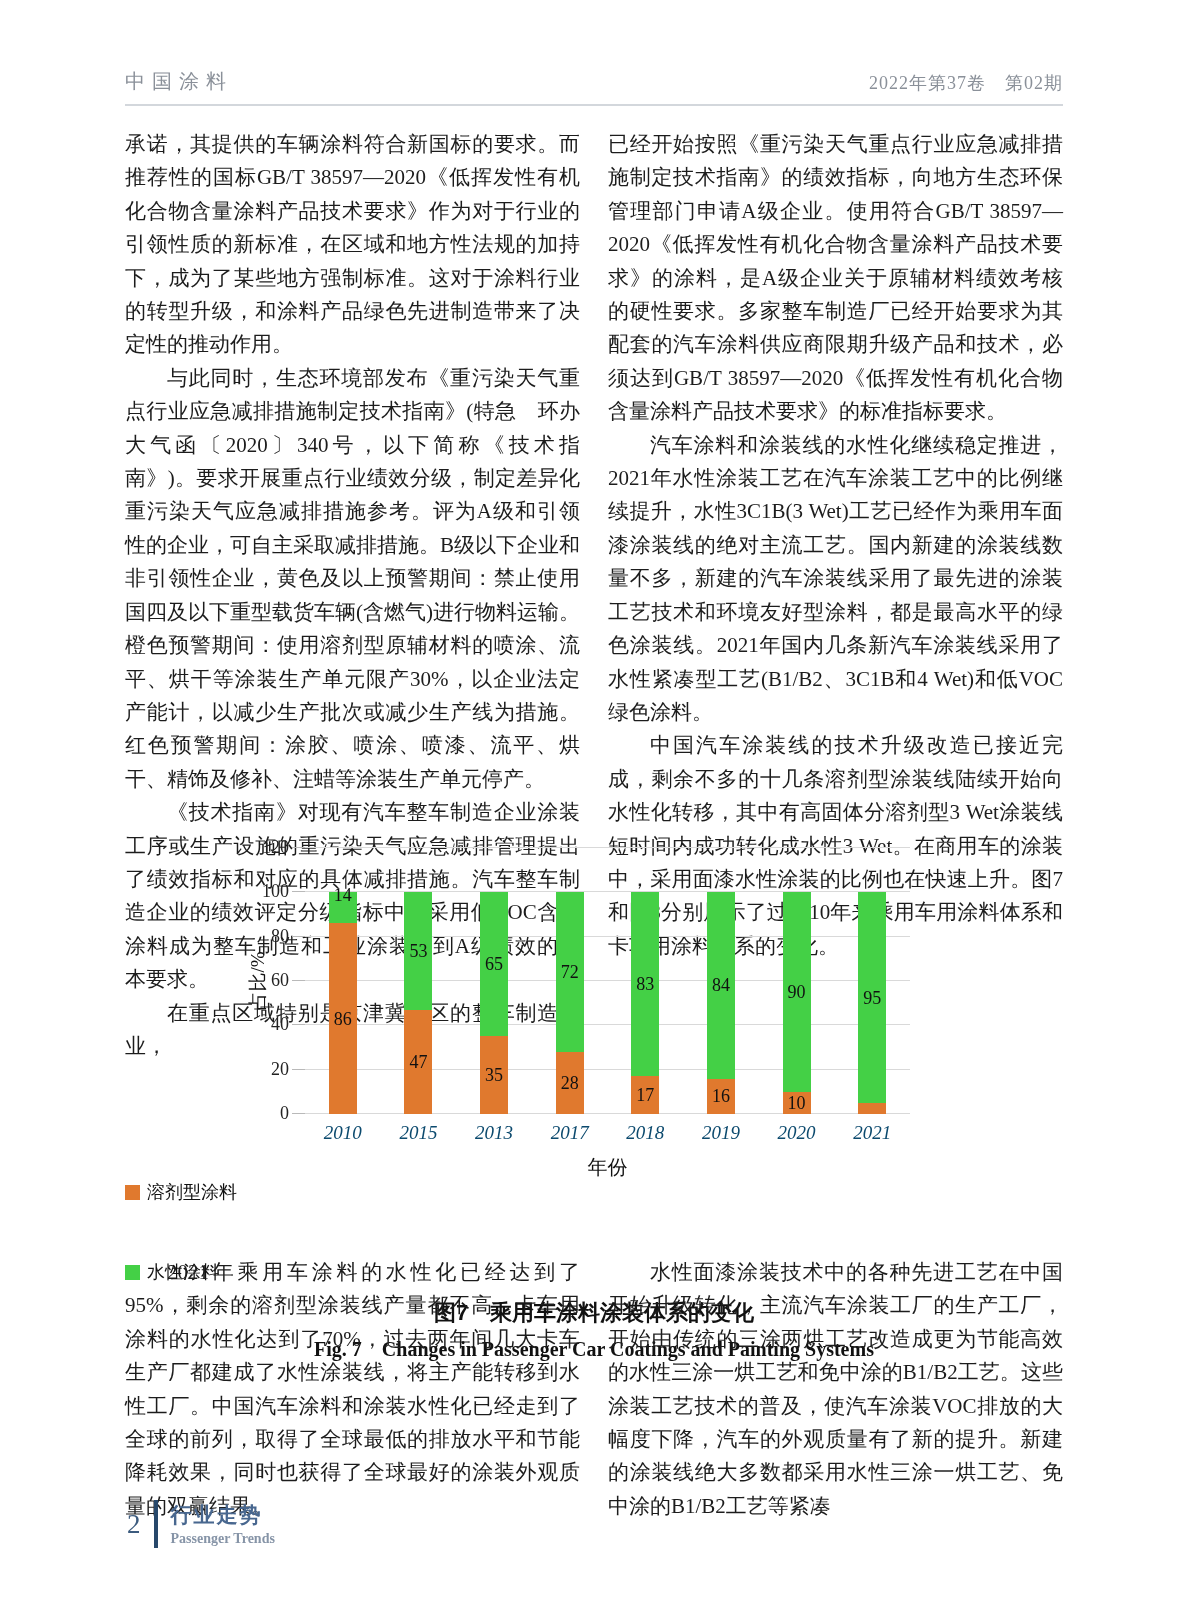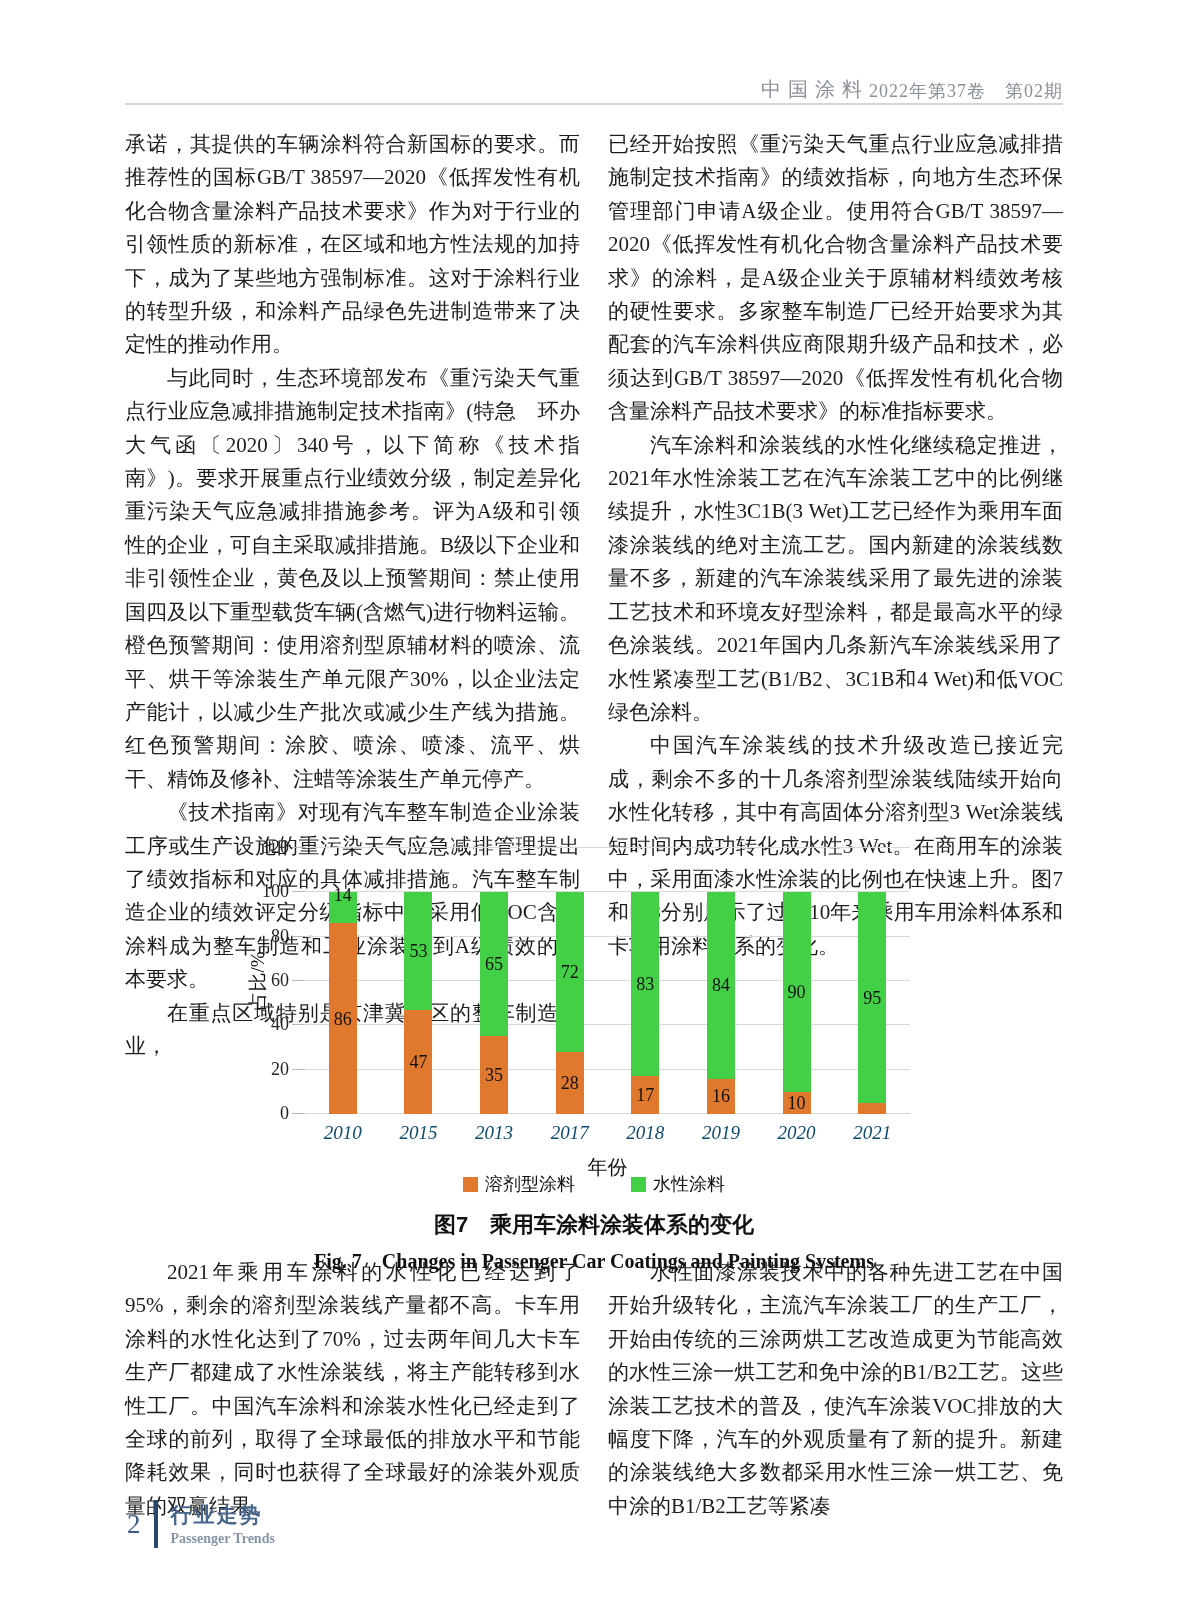--- a/index.html
+++ b/index.html
@@ -9,23 +9,24 @@
     width: 1187px;
     height: 1600px;
     background: #ffffff;
     font-family: "Liberation Serif", "DejaVu Serif", serif;
     color: #1c1c1c;
     overflow: hidden;
   }
   
   .page-header {
     position: absolute;
-    left: 125px; right: 124px; top: 76px;
-    display: flex; justify-content: flex-end; align-items: flex-end;
+    left: 125px; right: 124px; top: 68px;
+    display: flex; justify-content: space-between; align-items: flex-end;
     border-bottom: 2px solid #d3d7dc;
+    padding-bottom: 9px;
     color: #8a9099;
   }
   .journal-title { font-size: 20px; letter-spacing: 7px; }
   .issue-info   { font-size: 18px; letter-spacing: 1px; }
 
   
   .two-col {
     position: absolute;
     left: 125px; width: 938px;
     display: flex; gap: 28px;
@@ -62,23 +63,23 @@
   .x-axis-label {
     position: absolute; left: 180px; width: 605px; top: 318px;
     text-align: center; font-size: 20px; color: #111;
   }
   .y-axis-label {
     position: absolute; left: 133px; top: 145px;
     transform: translate(-50%,-50%) rotate(-90deg);
     font-size: 19px; color: #111; white-space: nowrap;
   }
   .chart-legend {
-    margin-top: 24px;
+    margin-top: 32px;
     display: flex; justify-content: center; gap: 56px;
-    font-size: 18px; color: #111;
+    font-size: 18px; color: #111; flex-direction: column;
   }
   .legend-item { display: flex; align-items: center; gap: 7px; }
   .legend-swatch { width: 15px; height: 15px; display: inline-block; }
   .figure-caption-zh {
     margin-top: 14px; text-align: center;
     font-family: "Liberation Sans", "DejaVu Sans", sans-serif;
     font-weight: bold; font-size: 22px; color: #111;
   }
   .figure-caption-en {
     margin-top: 8px; text-align: center;

